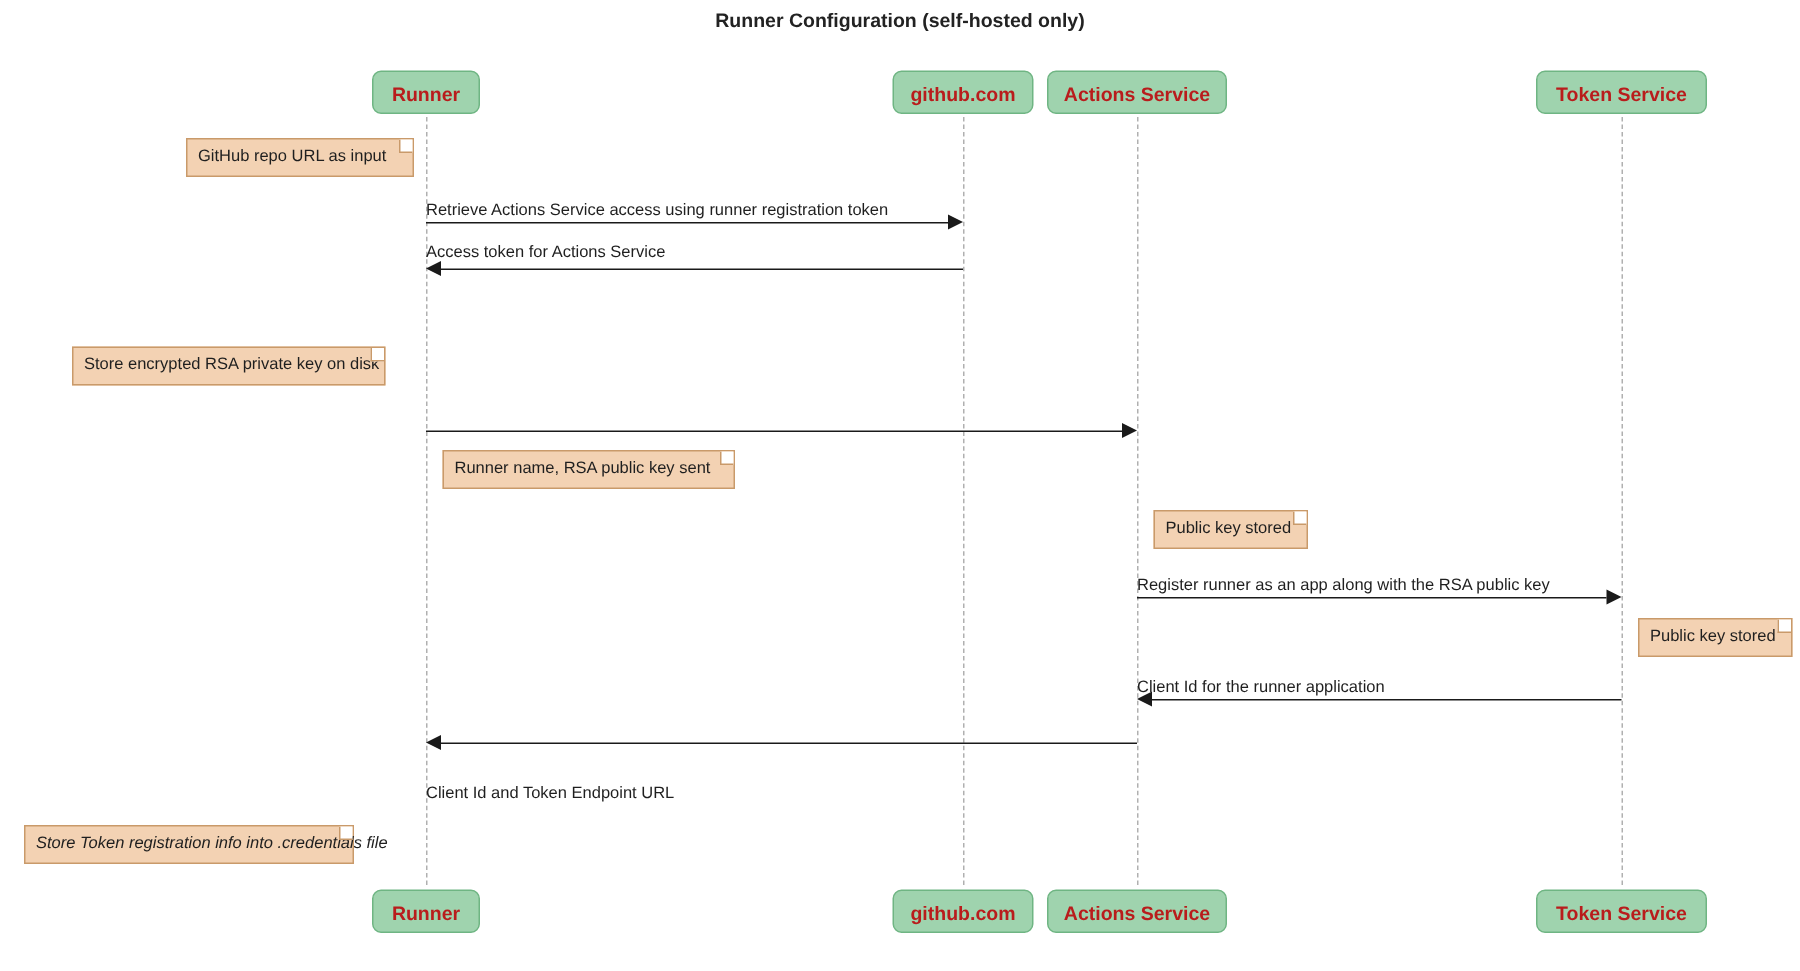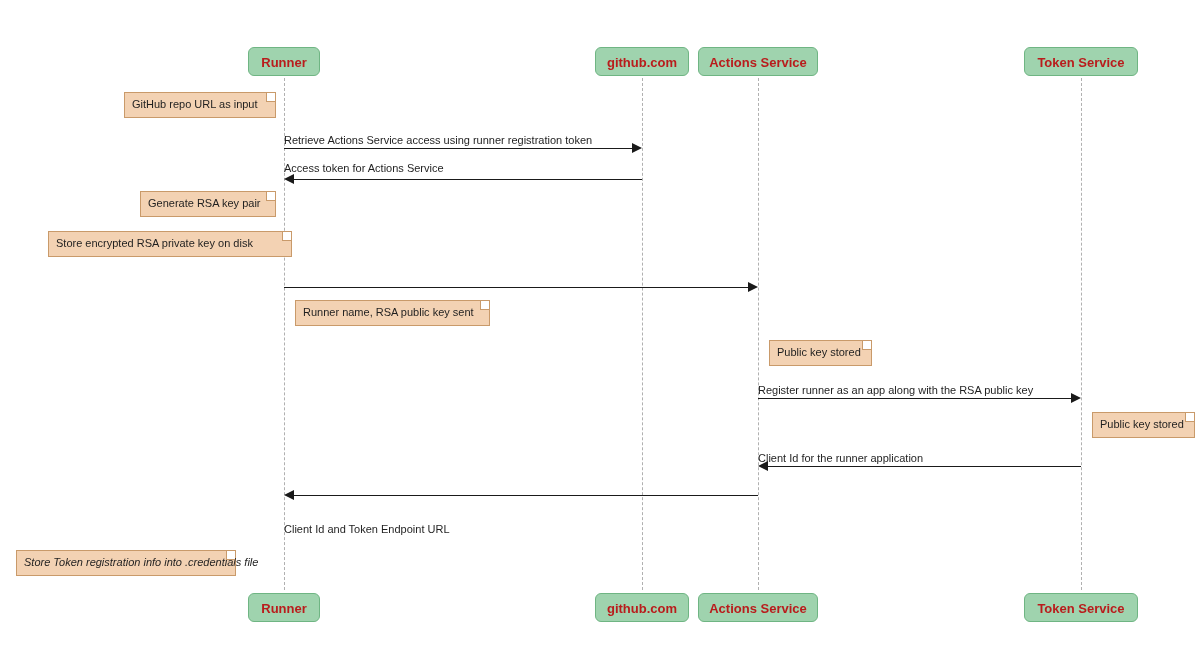--- a/index.html
+++ b/index.html
@@ -96,39 +96,39 @@
     text-align: left;
     white-space: nowrap;
     line-height: 13px;
   }
 </style>
 </head>
 <body>
 
 <div id="diagram">
 
+  <div id="title">Runner Configuration (self-hosted only)</div>
 
   <div class="lifeline" style="left:284px;"></div>
   <div class="lifeline" style="left:642px;"></div>
   <div class="lifeline" style="left:758px;"></div>
   <div class="lifeline" style="left:1081px;"></div>
 
   <div class="actor" style="left:248px; top:47px; width:72px;">Runner</div>
   <div class="actor" style="left:595px; top:47px; width:94px;">github.com</div>
   <div class="actor" style="left:698px; top:47px; width:120px;">Actions Service</div>
   <div class="actor" style="left:1024px; top:47px; width:114px;">Token Service</div>
 
   <div class="actor" style="left:248px; top:593px; width:72px;">Runner</div>
   <div class="actor" style="left:595px; top:593px; width:94px;">github.com</div>
   <div class="actor" style="left:698px; top:593px; width:120px;">Actions Service</div>
   <div class="actor" style="left:1024px; top:593px; width:114px;">Token Service</div>
 
   <div class="note" style="left:124px; top:92px; width:152px;">GitHub repo URL as input</div>
-  <div class="note" style="left:140px; top:191px; width:136px;">Generate RSA key pair</div>
-  <div class="note" style="left:48px; top:231px; width:244px;">Store encrypted RSA private key on disk</div>
+  <div class="note" style="left:48px; top:231px; width:209px;">Store encrypted RSA private key on disk</div>
   <div class="note" style="left:295px; top:300px; width:195px;">Runner name, RSA public key sent</div>
   <div class="note" style="left:769px; top:340px; width:103px;">Public key stored</div>
   <div class="note" style="left:1092px; top:412px; width:103px;">Public key stored</div>
   <div class="note" style="left:16px; top:550px; width:220px;font-style:italic;">Store Token registration info into .credentials file</div>
 
   <div class="msg-line" style="left:284px; top:148px; width:348px;"></div>
   <div class="arrow-head right" style="left:632px; top:143px;"></div>
   <div class="msg-label" style="left:284px; top:134px; width:358px;">Retrieve Actions Service access using runner registration token</div>
 
   <div class="msg-line" style="left:294px; top:179px; width:348px;"></div>

